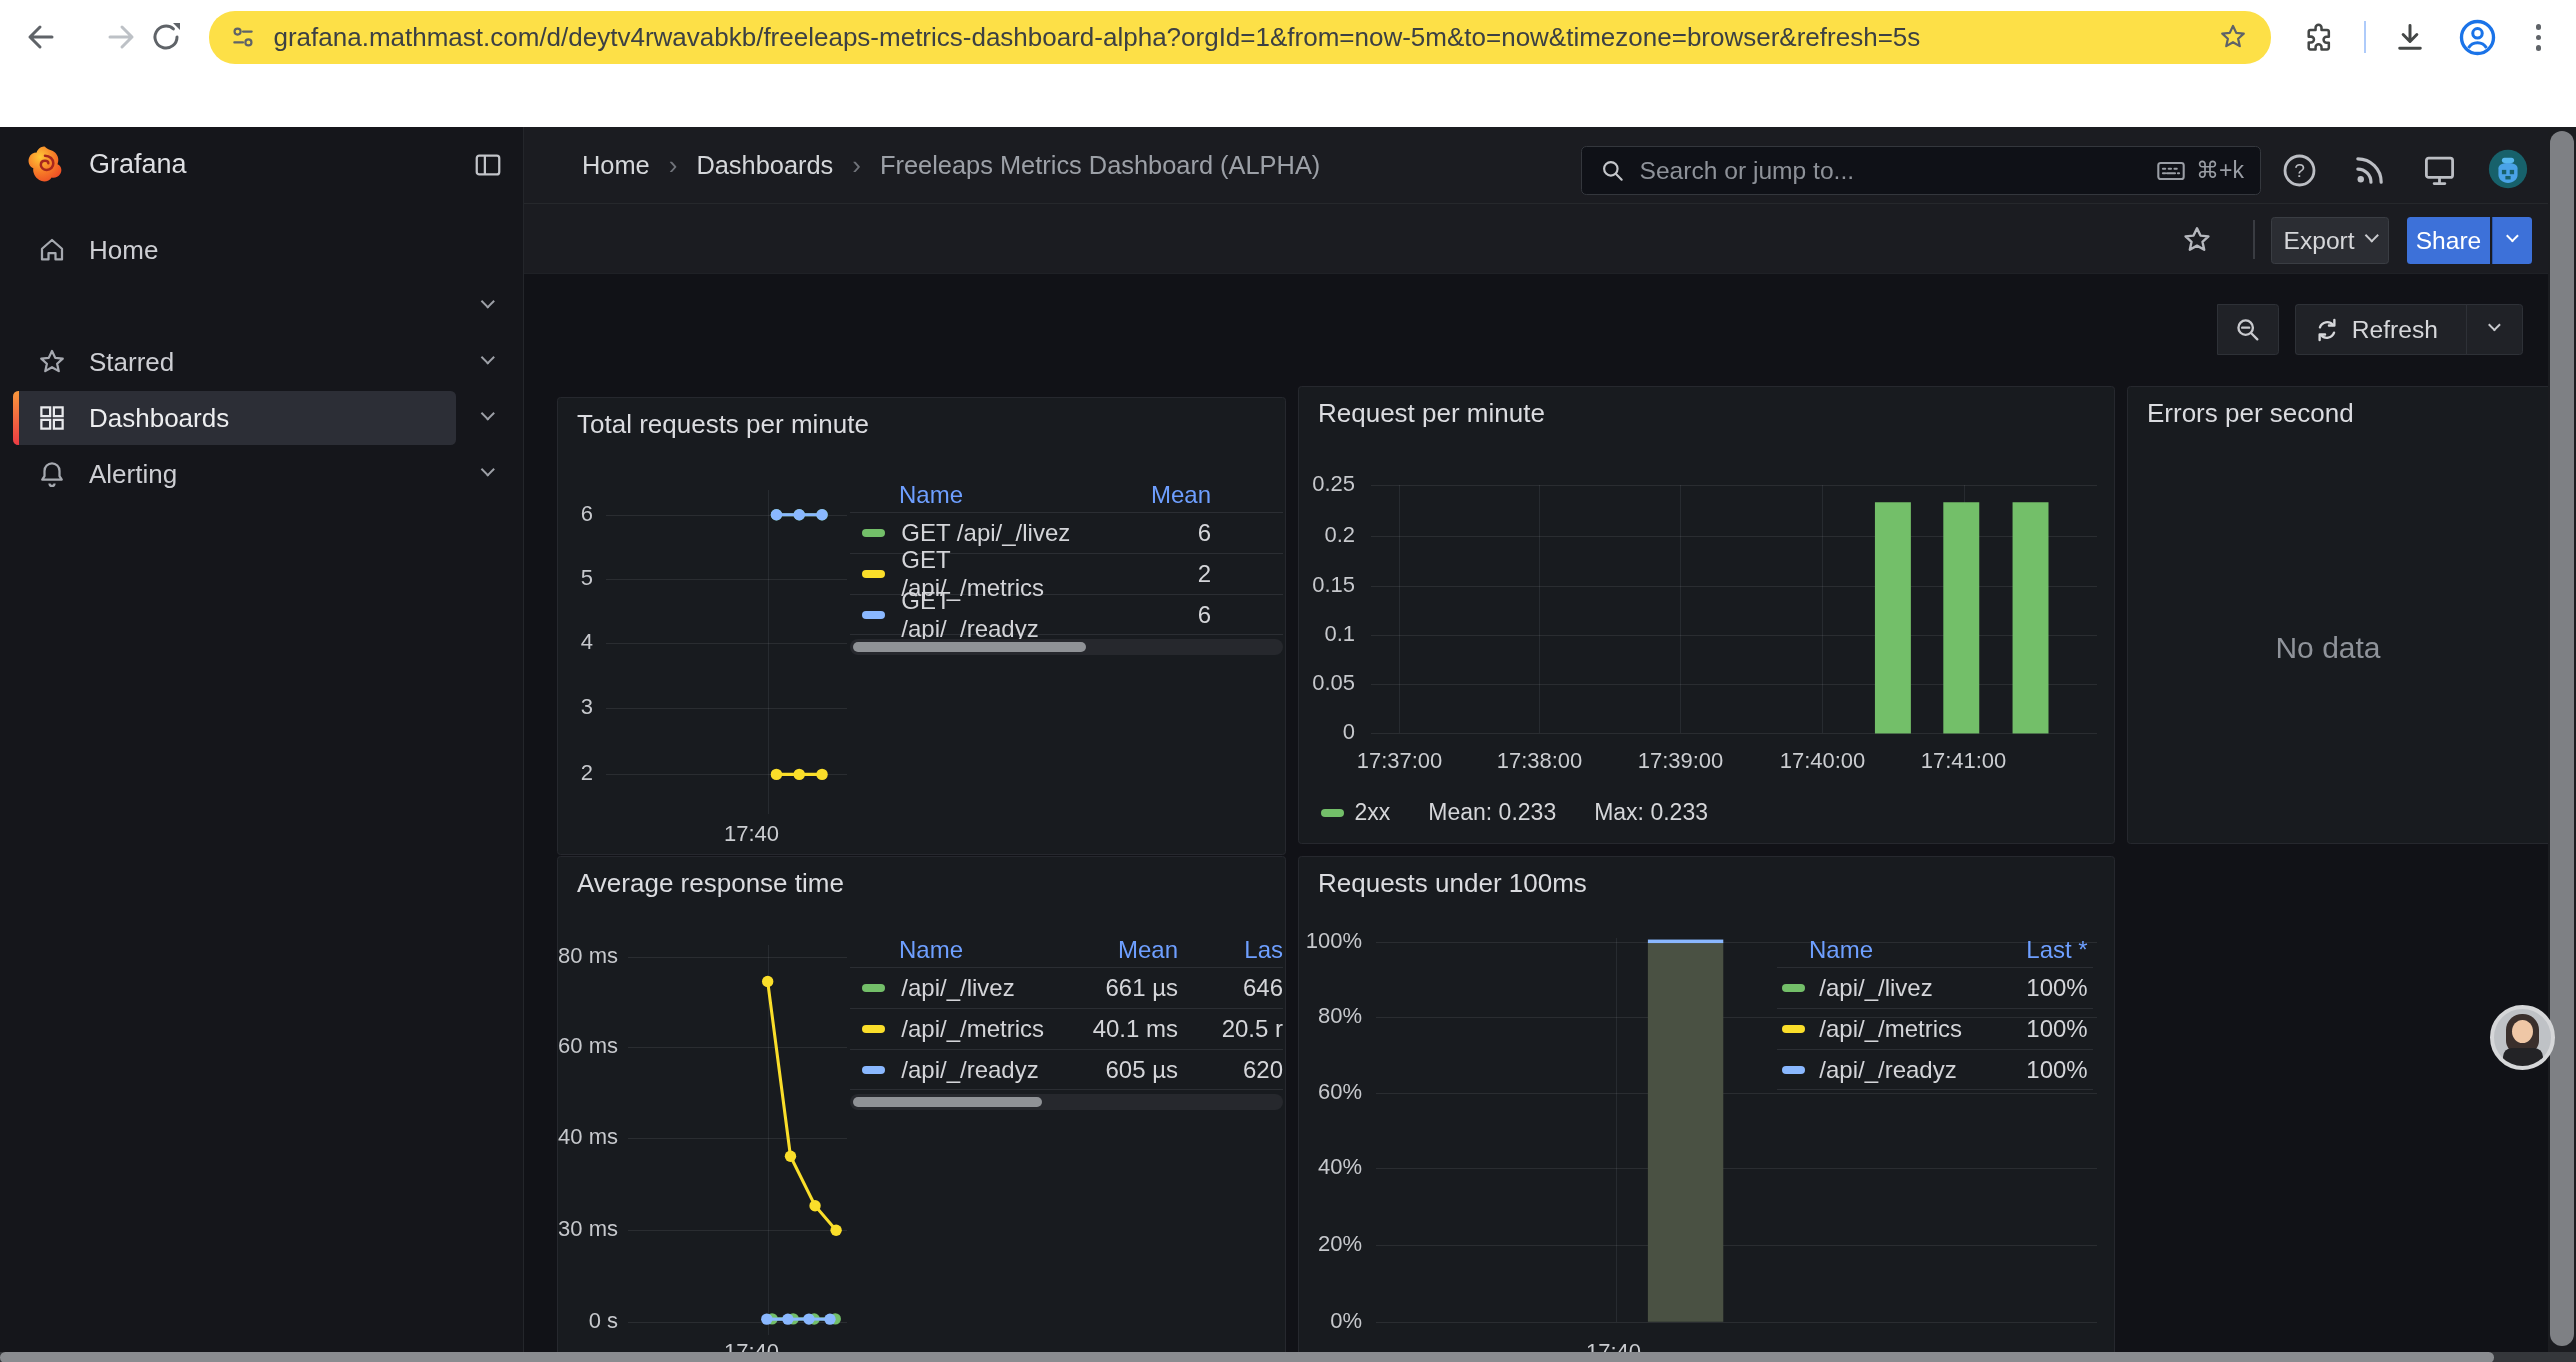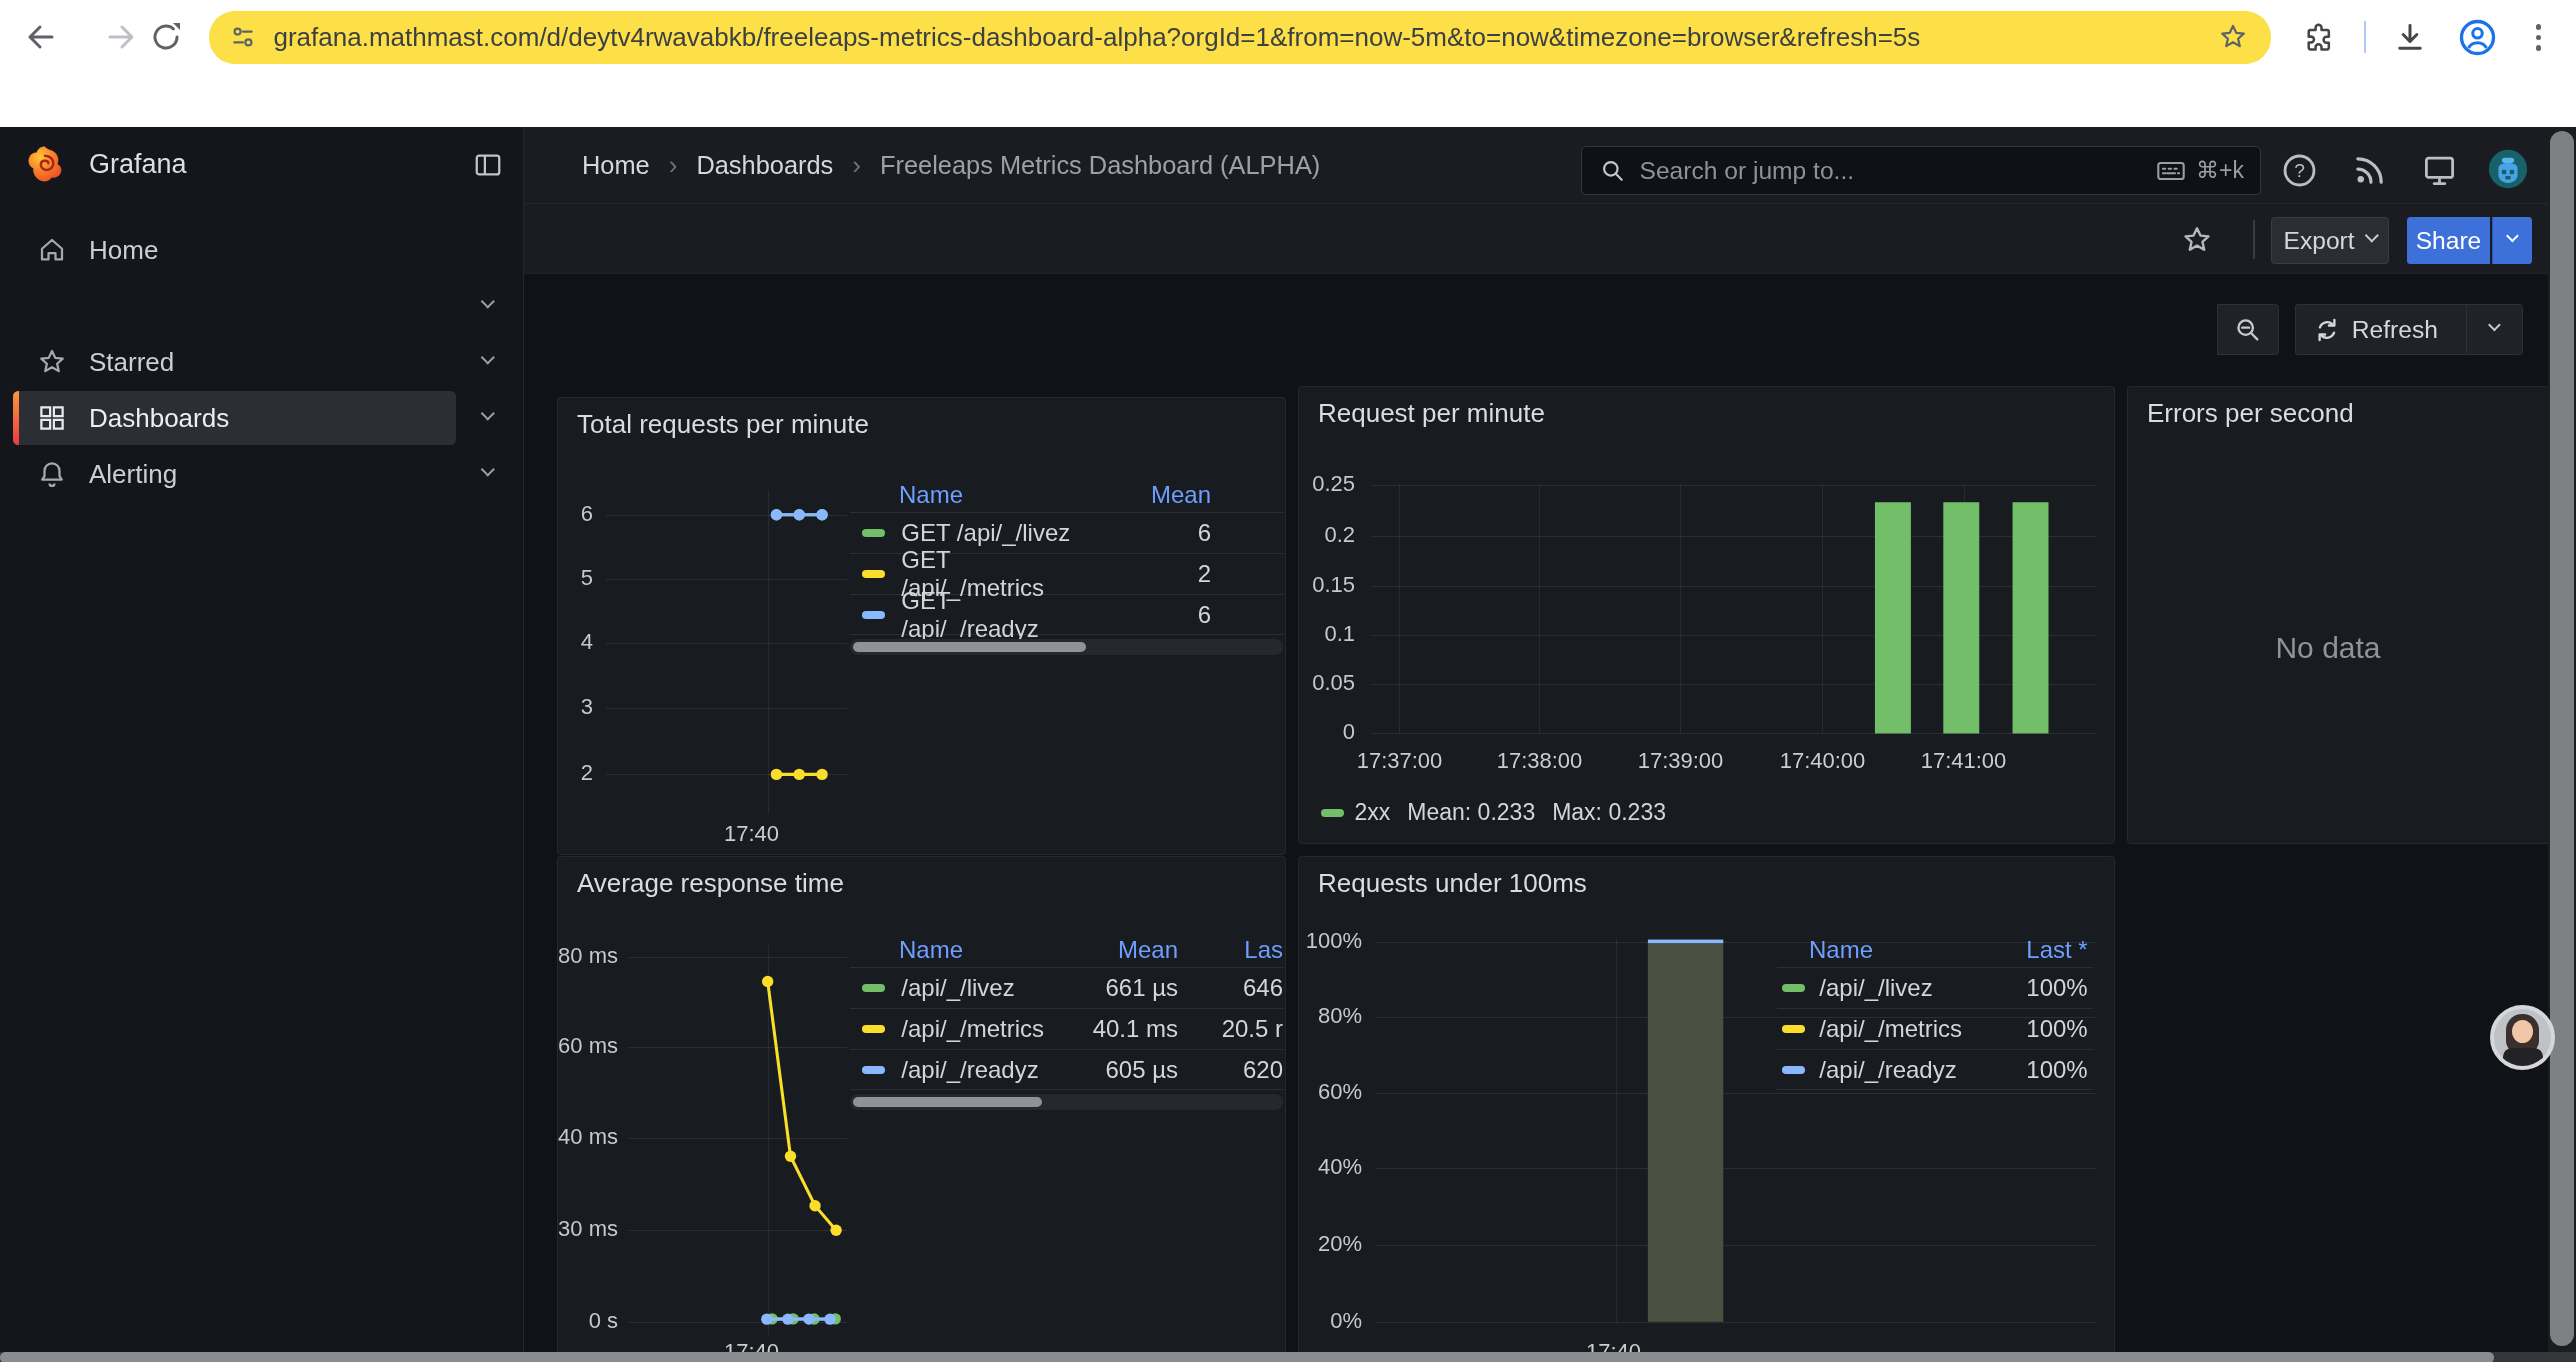--- a/index.html
+++ b/index.html
@@ -438,21 +438,21 @@
     <div class="xtick" style="left:39px;top:361px;width:123px;">17:37:00</div>
     <div class="xtick" style="left:179px;top:361px;width:123px;">17:38:00</div>
     <div class="xtick" style="left:320px;top:361px;width:123px;">17:39:00</div>
     <div class="xtick" style="left:462px;top:361px;width:123px;">17:40:00</div>
     <div class="xtick" style="left:603px;top:361px;width:123px;">17:41:00</div>
     <svg class="plot-svg" id="svg-p2" width="817" height="458" viewBox="0 0 932 522">
         <rect x="657" y="131.24399999999997" width="41" height="263.75600000000003" fill="#73BF69"></rect>
         <rect x="735" y="131.24399999999997" width="41" height="263.75600000000003" fill="#73BF69"></rect>
         <rect x="814" y="131.24399999999997" width="41" height="263.75600000000003" fill="#73BF69"></rect>
       </svg>
-    <div class="abs" style="left:22px;top:412px;display:flex;align-items:center;font-size:23px;color:#D5D6D9;gap:17px;">
+    <div class="abs" style="left:22px;top:412px;display:flex;align-items:center;font-size:23px;color:#D5D6D9;gap:38px;">
       <span style="display:flex;align-items:center;gap:10.5px;">
         <span class="sw" style="background: rgb(115, 191, 105);"></span>
         <span>2xx</span>
       </span>
       <span>Mean: 0.233</span>
       <span>Max: 0.233</span>
     </div>
   </div>
 
   <div class="panel" style="left:2127px;top:386px;width:452px;height:458px;">

